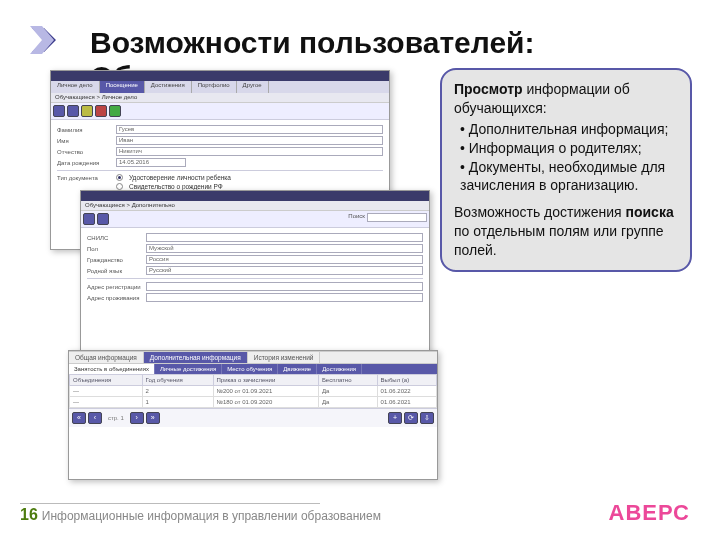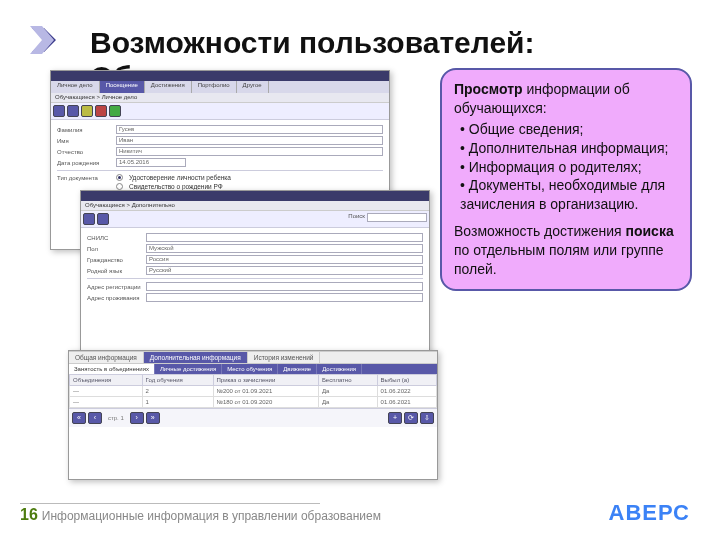--- a/index.html
+++ b/index.html
@@ -68,33 +68,33 @@
   .pinfo { font-size:6px; color:#777; margin:0 4px; }
 
   .callout {
     position: absolute; right: 28px; top: 68px;
     width: 252px;
     border: 2px solid #5858a8;
     border-radius: 16px;
     padding: 10px 12px;
     font-size: 14px; line-height: 1.35;
     color: #111;
-    background: #f0abfc;
+    background: #e5e5e5;
   }
   .callout ul { list-style: none; padding-left: 6px; margin: 2px 0 8px; }
   .callout li::before { content:"• "; }
   .footer {
     position:absolute; left:20px; bottom:16px;
     font-size:12px; color:#888;
   }
   .footer .num { font-size:16px; font-weight:bold; color:#4d7c0f; margin-right:4px; }
   .footer .line { display:block; border-top:1px solid #bbb; width:300px; margin-bottom:2px;}
   .logo {
     position:absolute; right:30px; bottom:14px;
-    font-size:22px; font-weight:bold; color:#3b82f6; letter-spacing:1px;
+    font-size:22px; font-weight:bold; color:#ec4899; letter-spacing:1px;
   }
 </style>
 </head>
 <body>
 
 <div class="slide">
   <div class="chevron">
     <svg viewBox="0 0 32 32">
         <polygon points="4,4 16,4 28,16 16,28 4,28 16,16" fill="#3a3a8a"></polygon>
         <polygon points="4,4 16,4 28,16 16,28 4,28 16,16" fill="none" stroke="#b0b0d8" stroke-width="0"></polygon>
@@ -243,21 +243,20 @@
         <div class="pbtn">⟳</div>
         <div class="pbtn">⇩</div>
       </div>
     </div>
 
   </div>
 
   <div class="callout">
     <p><b>Просмотр</b><span> информации об обучающихся:</span></p>
     <ul>
-      <li>Общие сведения;</li>
       <li>Дополнительная информация;</li>
       <li>Информация о родителях;</li>
       <li>Документы, необходимые для зачисления в организацию.</li>
     </ul>
     <p><span>Возможность достижения </span><b>поиска</b><span> по отдельным полям или группе полей.</span></p>
   </div>
 
   <div class="footer">
     <span class="line"></span>
     <span class="num">16</span><span>Информационные информация в управлении образованием</span>

